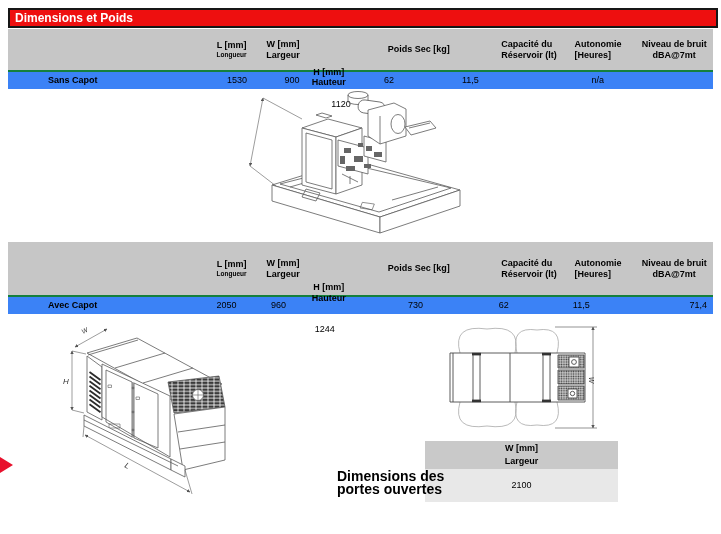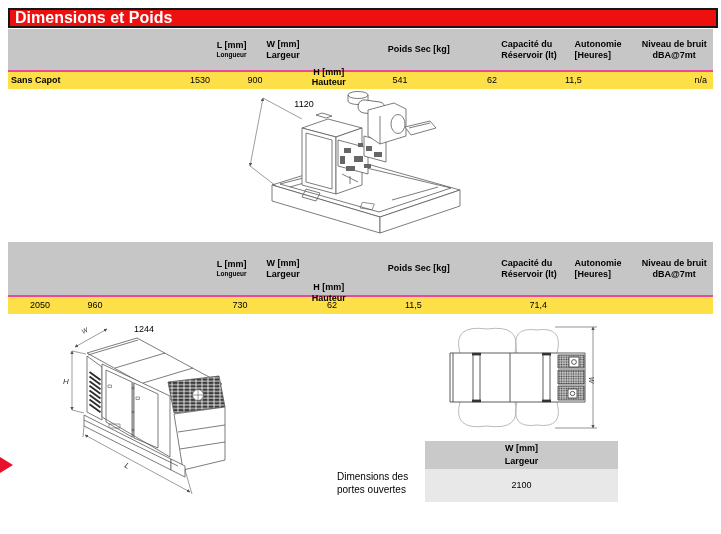--- a/index.html
+++ b/index.html
@@ -2,29 +2,29 @@
 <html><head>
 <meta charset="utf-8">
 <style>
   html,body{margin:0;padding:0;background:#fff;}
   .page{position:relative;width:721px;height:534px;background:#fff;overflow:hidden;
         font-family:"Liberation Sans",sans-serif;color:#000;}
 
   
   .banner{position:absolute;left:8px;top:8px;width:701px;height:16px;
           background:#ee0f0f;border:2px solid #161616;
-          color:#fff;font-size:16px;font-weight:bold;line-height:16px;padding-left:5px;}
+          color:#fff;font-size:12px;font-weight:bold;line-height:16px;padding-left:5px;}
 
   
   .spec-table{position:absolute;left:8px;width:705px;}
   .t1{top:29px;} .t2{top:242px;}
   .shead{display:flex;background:#c6c6c6;align-items:stretch;padding-left:44px;}
   .h41{height:41px;} .h53{height:53px;}
-  .srow{display:flex;background:#fde047;height:17px;border-top:2px solid #ec4899;
-        font-size:9px;align-items:center;}
+  .srow{display:flex;background:#3b82f6;height:17px;border-top:2px solid #15803d;
+        font-size:9px;align-items:center;padding-left:37px;}
   .c{box-sizing:border-box;display:flex;flex-direction:column;justify-content:center;
      font-size:9px;font-weight:bold;line-height:10.5px;text-align:center;}
   .srow .c{flex-direction:row;align-items:center;justify-content:center;font-weight:normal;height:100%;}
   .c1{width:160px;text-align:left;align-items:flex-start;}
   .srow .c1{justify-content:flex-start;padding-left:3px;font-weight:bold;}
   .c2{width:64px;} .c3{width:46px;} .c4{width:52px;margin-top:48px;} .c5{width:140px;}
   .c6{width:88px;text-align:left;padding-left:17px;align-items:flex-start;}
   .srow .c6{justify-content:flex-start;}
   .c7{width:72px;text-align:left;padding-left:7px;align-items:flex-start;}
   .srow .c7{justify-content:flex-start;}
@@ -36,21 +36,21 @@
   .drawing{position:absolute;}
   .d-open{left:246px;top:88px;width:228px;height:150px;}
   .d-canopy{left:58px;top:320px;width:205px;height:180px;}
   .d-top{left:438px;top:320px;width:185px;height:122px;}
 
   
   .doors-table{position:absolute;left:425px;top:441px;width:193px;font-size:9px;text-align:center;}
   .doors-head{background:#c9c9c9;font-weight:bold;line-height:12.5px;padding:1px 0 2px 0;}
   .doors-val{background:#e8e8e8;line-height:13px;padding:10px 0;}
 
-  .doors-caption{position:absolute;left:337px;top:470px;font-size:10px;font-weight:normal;line-height:13px;}
+  .doors-caption{position:absolute;left:337px;top:470px;font-size:14px;font-weight:bold;line-height:13px;}
 
   
   .red-arrow{position:absolute;left:0;top:457px;width:0;height:0;
              border-top:8px solid transparent;border-bottom:8px solid transparent;
              border-left:13px solid #e8112d;}
 
   svg text{font-family:"Liberation Sans",sans-serif;}
 </style>
 </head>
 <body>
@@ -90,21 +90,20 @@
       <div class="c c8">
         <span>Niveau de bruit</span>
         <span>dBA@7mt</span>
       </div>
     </div>
     <div class="srow">
       <div class="c c1">Sans Capot</div>
       <div class="c c2">1530</div>
       <div class="c c3">900</div>
       <div class="c c4">1120</div>
-      <div class="c c5">541</div>
       <div class="c c6">62</div>
       <div class="c c7">11,5</div>
       <div class="c c8">n/a</div>
     </div>
   </div>
 
   <svg class="drawing d-open" viewBox="0 0 228 150">
     <defs>
       <marker id="ar1" viewBox="0 0 10 10" refX="9" refY="5" markerWidth="6" markerHeight="6" orient="auto-start-reverse">
         <path d="M0 0L10 5L0 10z" fill="#555"></path>
@@ -203,20 +202,21 @@
       <div class="c c7">
         <span>Autonomie</span>
         <span>[Heures]</span>
       </div>
       <div class="c c8">
         <span>Niveau de bruit</span>
         <span>dBA@7mt</span>
       </div>
     </div>
     <div class="srow">
+      <div class="c c1">Avec Capot</div>
       <div class="c c2">2050</div>
       <div class="c c3">960</div>
       <div class="c c4">1244</div>
       <div class="c c5">730</div>
       <div class="c c6">62</div>
       <div class="c c7">11,5</div>
       <div class="c c8">71,4</div>
     </div>
   </div>
 

